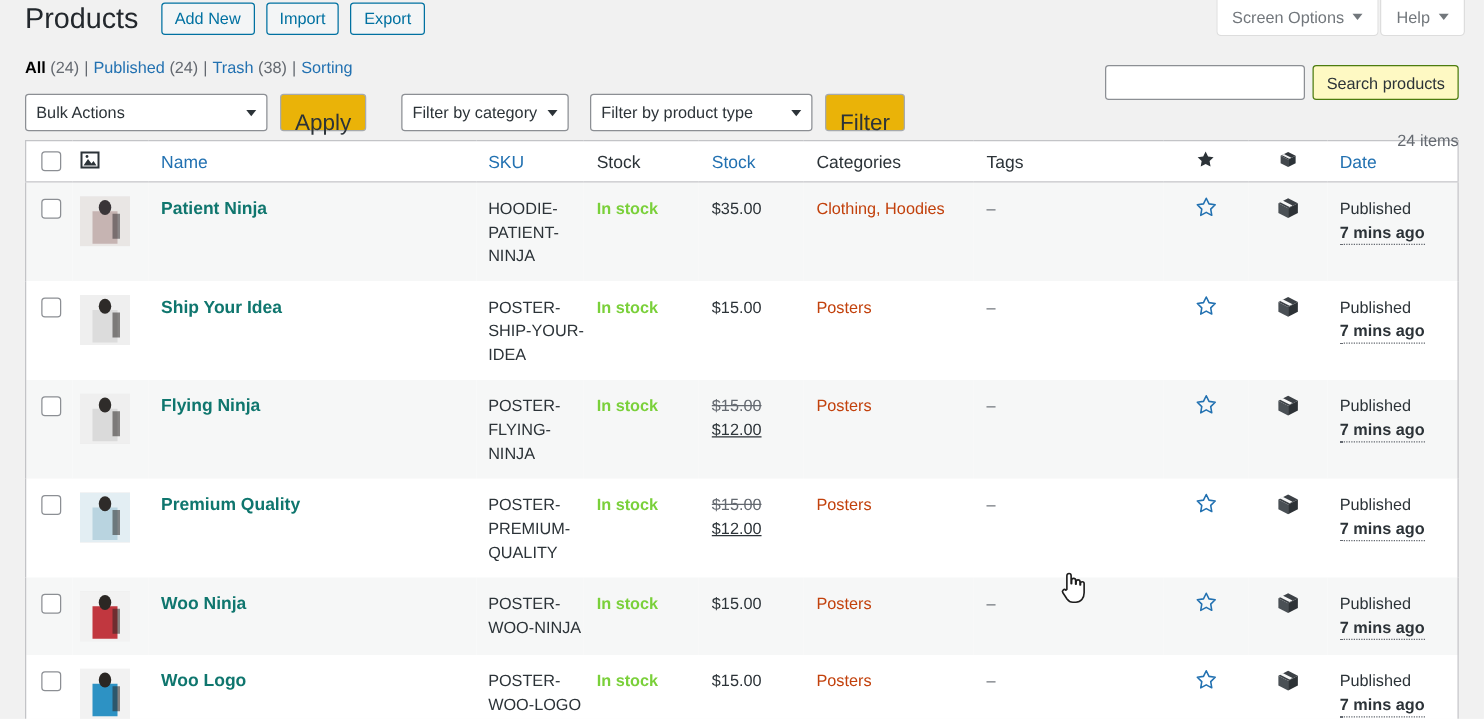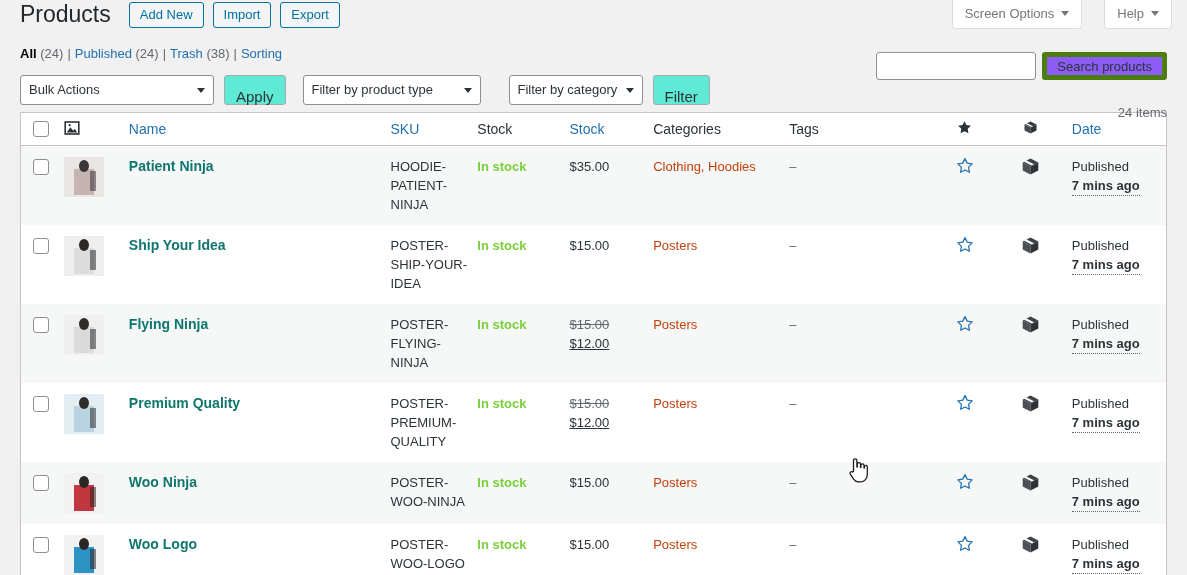--- a/index.html
+++ b/index.html
@@ -8,21 +8,21 @@
     width: 1187px; height: 575px;
     background: #f1f1f1;
     font-family: "Liberation Sans", sans-serif;
     overflow: hidden;
   }
   body { position: relative; }
 
   
   .screen-meta {
     position: absolute; top: 0; right: 15px;
-    display: flex; gap: 22px;
+    display: flex; gap: 1px;
   }
   .meta-btn {
     background: #fff;
     border: 1px solid #ddd;
     border-top: none;
     border-radius: 0 0 4px 4px;
     padding: 5px 12px 6px 12px;
     font-size: 13px;
     color: #72777c;
     line-height: 17px;
@@ -87,22 +87,22 @@
     width: 160px; height: 28px;
     border: 1px solid #8c8f94;
     border-radius: 3px;
     background: #fff;
     padding: 0 8px;
     font-size: 13px;
     color: #2c3338;
     font-family: "Liberation Sans", sans-serif;
   }
   .search-btn {
-    background: #8b5cf6;
-    border: 5px solid #4d7c0f;
+    background: #fef9c3;
+    border: 1px solid #4d7c0f;
     color: #2c3338;
     border-radius: 3px;
     height: 28px;
     padding: 0 10px;
     font-size: 13px;
     cursor: pointer;
     white-space: nowrap;
     font-family: "Liberation Sans", sans-serif;
   }
 
@@ -133,27 +133,27 @@
     position: absolute; right: 8px; top: 12px;
     width: 0; height: 0;
     border-left: 4px solid transparent;
     border-right: 4px solid transparent;
     border-top: 5px solid #2c3338;
   }
   .bulk-select { width: 194px; }
   .cat-select { width: 134px; }
   .type-select { width: 178px; }
   .btn-secondary {
-    background: #5eead4;
+    background: #eab308;
     border: 1px solid #a7aaad;
     color: #2c3338;
     border-radius: 3px;
     height: 30px;
     padding: 12px 11px;
-    font-size: 15px;
+    font-size: 18px;
     cursor: pointer;
     font-family: "Liberation Sans", sans-serif;
   }
   .apply-btn { margin-left: 4px; }
   .filter-btn { margin-left: 4px; }
   .displaying-num {
     position: absolute; right: 0; top: 6px;
     font-size: 13px; color: #646970; margin-top: 24px;
   }
 
@@ -278,26 +278,26 @@
     <input class="search-input" type="text" placeholder="" style="">
     <button class="search-btn">Search products</button>
   </div>
 
   <div class="tablenav">
     <div class="fake-select bulk-select">
       <span>Bulk Actions</span>
       <span class="sel-caret"></span>
     </div>
     <button class="btn-secondary apply-btn">Apply</button>
+    <div class="fake-select cat-select" style="margin-left:22px">
+      <span>Filter by category</span>
+      <span class="sel-caret"></span>
+    </div>
     <div class="fake-select type-select" style="margin-left:11px">
       <span>Filter by product type</span>
-      <span class="sel-caret"></span>
-    </div>
-    <div class="fake-select cat-select" style="margin-left:22px">
-      <span>Filter by category</span>
       <span class="sel-caret"></span>
     </div>
     <button class="btn-secondary filter-btn">Filter</button>
     <span class="displaying-num">24 items</span>
   </div>
 
   <table class="wp-list-table">
     <thead>
       <tr>
         <th class="col-cb">

